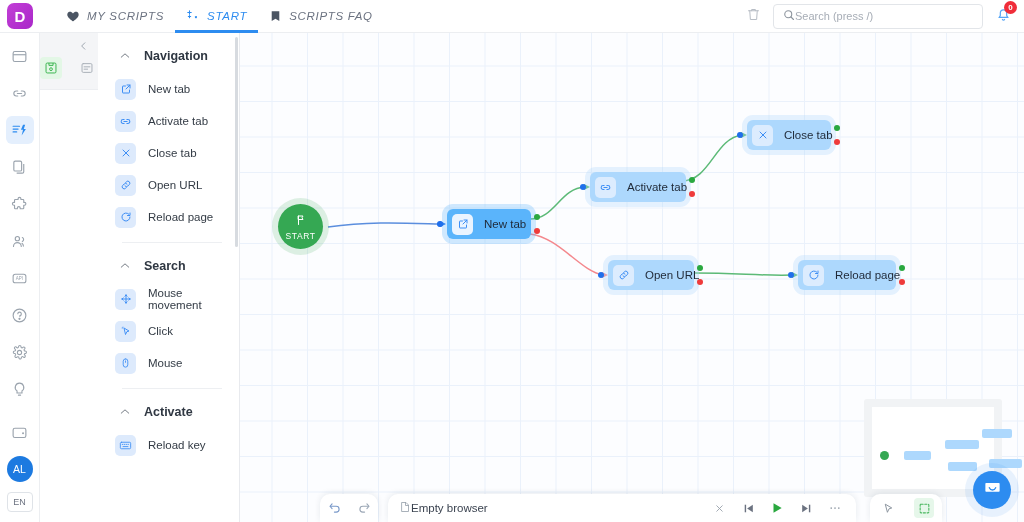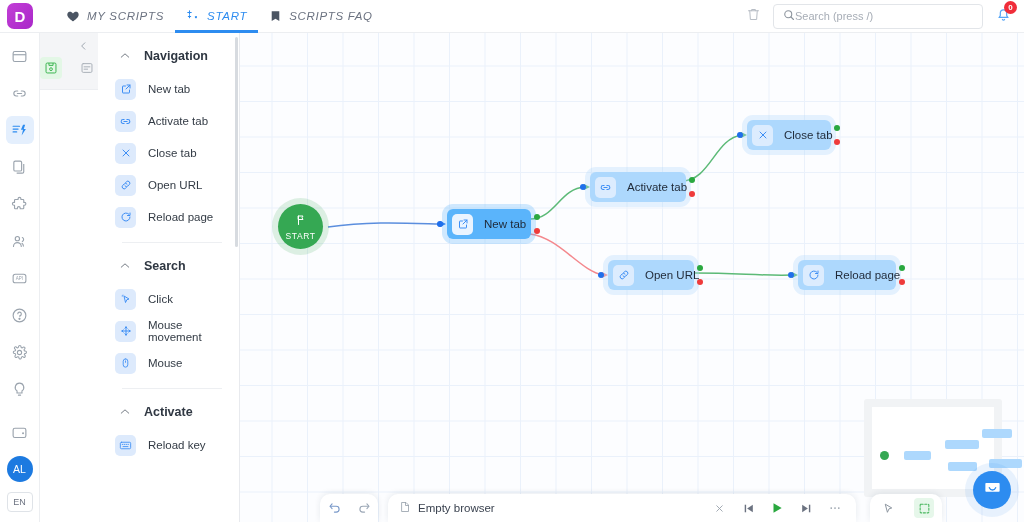--- a/index.html
+++ b/index.html
@@ -173,21 +173,21 @@
   }
   .bbar.undo { left: 80px; width: 58px; justify-content: space-around; }
   .bbar.main { left: 148px; width: 468px; padding: 0 11px; gap: 9px; }
   .bbar.tool { left: 630px; width: 72px; justify-content: space-around; }
   .bb-btn {
     width: 20px; height: 20px; display: flex; align-items: center;
     justify-content: center; color: #8a939d; cursor: pointer; border-radius: 4px;
   }
   .bb-btn.play { color: #2aa83f; }
   .bb-btn.boxsel { background: #e6f7ea; color: #49b75f; }
-  .bb-title { font-size: 11.5px; color: #3b4350; display: flex; align-items: center; gap: 7px; }
+  .bb-title { font-size: 11.5px; color: #3b4350; display: flex; align-items: center; }
   .bb-grow { flex: 1 1 auto; }
 
   
   .minimap {
     position: absolute; right: 22px; bottom: 25px; width: 138px; height: 98px;
     background: #f1f3f5; border-radius: 3px; padding: 8px;
     z-index: 22;
   }
   .minimap-inner { position: relative; width: 100%; height: 100%; background: #fff; }
   .mm-dot { position: absolute; width: 9px; height: 9px; border-radius: 50%; background: #35a853; }
@@ -430,35 +430,35 @@
       <div class="group-head">
         <span class="caret">
           <svg width="10" height="7" viewBox="0 0 24 16" fill="none" stroke="#5a636d" stroke-width="2" stroke-linecap="round" stroke-linejoin="round">
               <path d="M3 12l9-8 9 8"></path>
             </svg>
         </span>
         <span>Search</span>
       </div>
       <div class="node-item">
         <span class="node-icon">
+          <svg width="12" height="12" viewBox="0 0 24 24" fill="none" stroke="currentColor" stroke-width="1.9" stroke-linecap="round" stroke-linejoin="round">
+              <path d="M12 4v16M4 12h16"></path>
+              <path d="M12 4l-2.2 2.4M12 4l2.2 2.4M12 20l-2.2-2.4M12 20l2.2-2.4M4 12l2.4-2.2M4 12l2.4 2.2M20 12l-2.4-2.2M20 12l-2.4 2.2"></path>
+            </svg>
+        </span>
+        <span class="node-label">Mouse movement</span>
+      </div>
+      <div class="node-item">
+        <span class="node-icon">
           <svg width="12" height="12" viewBox="0 0 24 24" fill="none" stroke="currentColor" stroke-width="1.9" stroke-linejoin="round">
               <path d="M8 6l10 6-4.3 1.4L11 19 8 6z"></path>
               <path d="M6 3.5v2M3.5 6h2"></path>
             </svg>
         </span>
         <span class="node-label">Click</span>
-      </div>
-      <div class="node-item">
-        <span class="node-icon">
-          <svg width="12" height="12" viewBox="0 0 24 24" fill="none" stroke="currentColor" stroke-width="1.9" stroke-linecap="round" stroke-linejoin="round">
-              <path d="M12 4v16M4 12h16"></path>
-              <path d="M12 4l-2.2 2.4M12 4l2.2 2.4M12 20l-2.2-2.4M12 20l2.2-2.4M4 12l2.4-2.2M4 12l2.4 2.2M20 12l-2.4-2.2M20 12l-2.4 2.2"></path>
-            </svg>
-        </span>
-        <span class="node-label">Mouse movement</span>
       </div>
       <div class="node-item">
         <span class="node-icon">
           <svg width="11" height="12" viewBox="0 0 24 24" fill="none" stroke="currentColor" stroke-width="1.9" stroke-linecap="round">
               <rect x="7" y="3" width="10" height="18" rx="5"></rect>
               <path d="M12 7.5v3"></path>
             </svg>
         </span>
         <span class="node-label">Mouse</span>
       </div>

